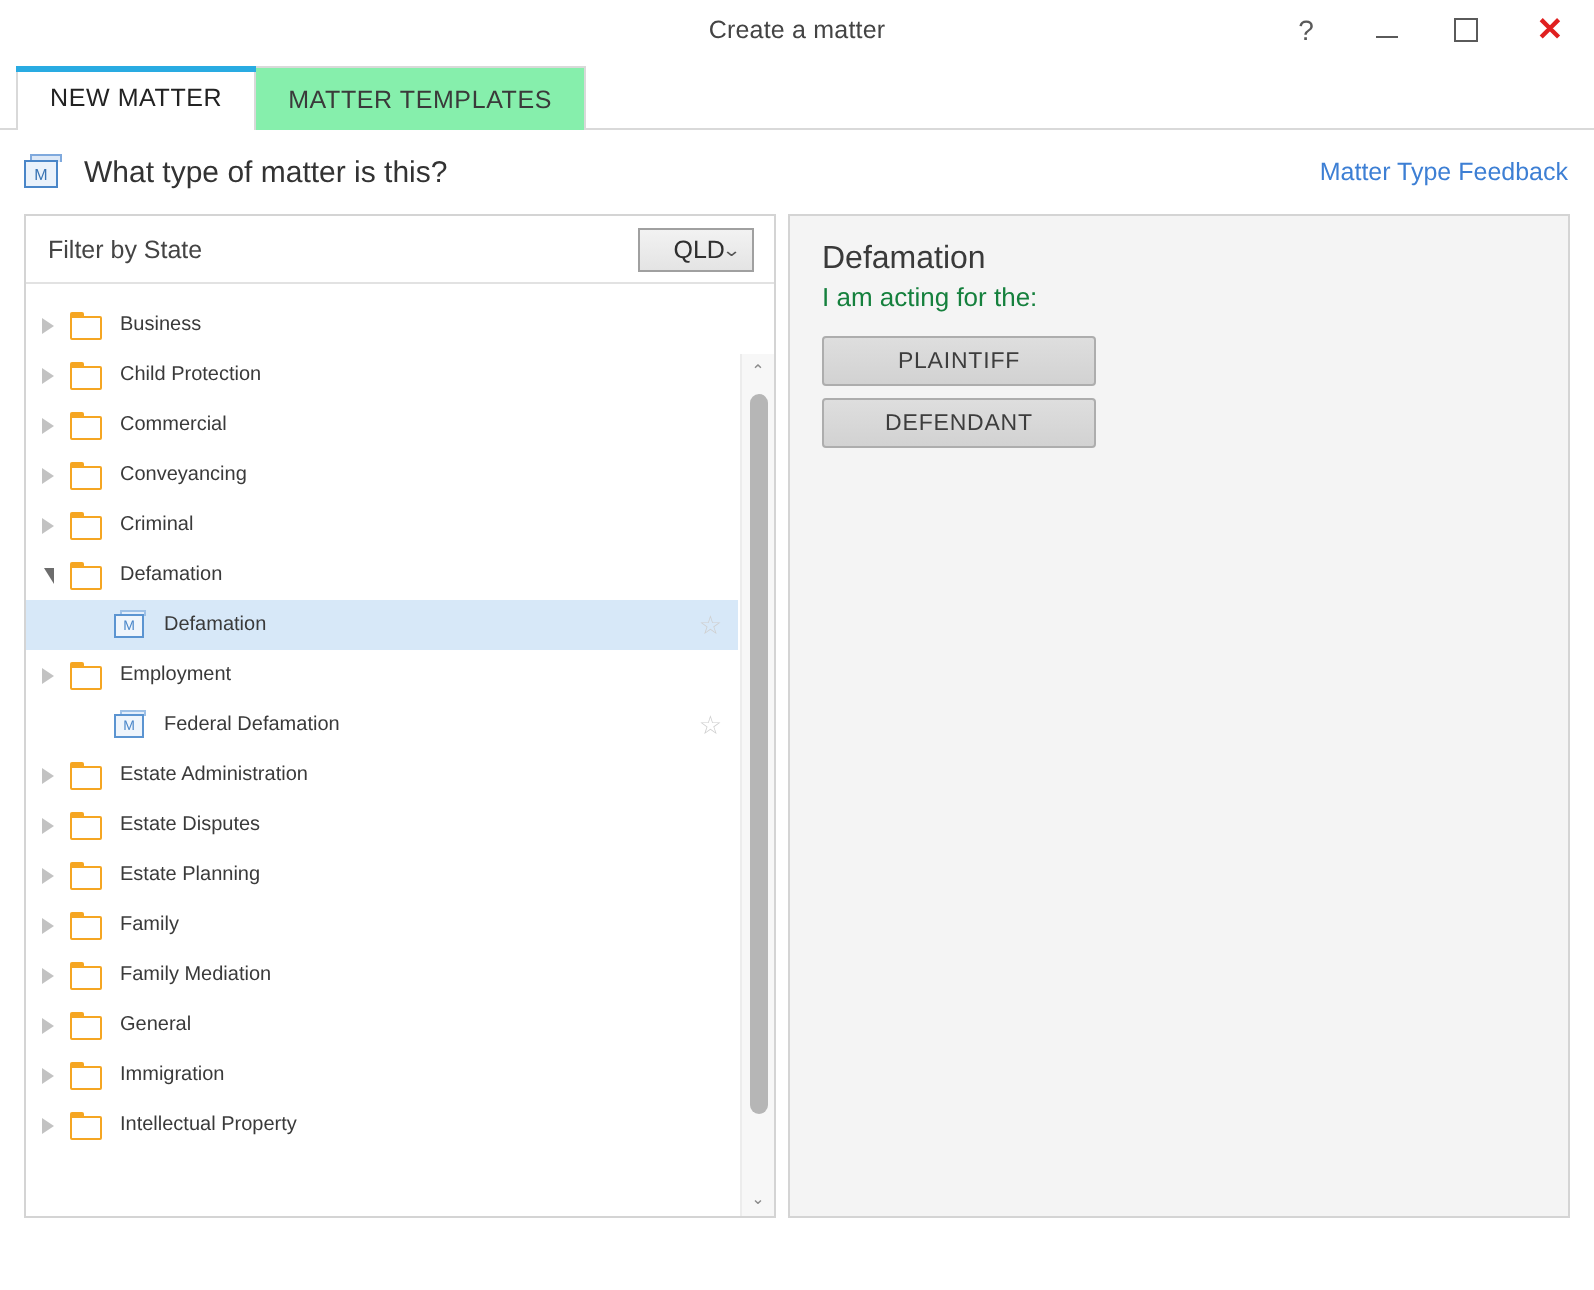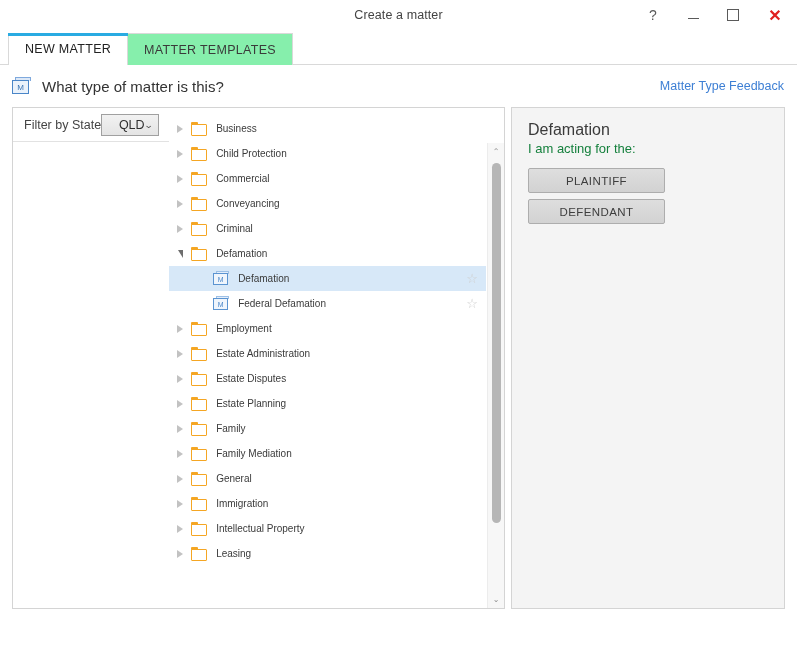--- a/index.html
+++ b/index.html
@@ -184,25 +184,25 @@
 
   
   .content {
     display: flex;
     padding: 0 12px 12px 12px;
     height: 514px;
   }
 
   
   .left-panel {
-    width: 493px;
+    width: 376px;
     border: 1px solid #d4d4d4;
     background: #ffffff;
     display: flex;
-    flex-direction: row;
+    flex-direction: column;
     position: relative;
   }
   .filter-row {
     height: 34px;
     border-bottom: 1px solid #e2e2e2;
     display: flex;
     align-items: center;
     padding: 0 10px 0 11px;
     flex: none;
   }
@@ -512,48 +512,48 @@
             <span class="expander"></span>
             <span class="icon-matter-sm">
               <span class="back2"></span>
               <span class="body2"></span>
               <span class="m2">M</span>
             </span>
             <span class="tree-label">Defamation</span>
             <span class="star">☆</span>
           </div>
           <div class="tree-row">
+            <span class="expander">
+              <span class="tri-collapsed"></span>
+            </span>
+            <span class="icon-folder">
+              <span class="tab-top"></span>
+              <span class="fbody"></span>
+            </span>
+            <span class="tree-label">Employment</span>
+          </div>
+          <div class="tree-row">
             <span class="indent"></span>
             <span class="expander"></span>
             <span class="icon-matter-sm">
               <span class="back2"></span>
               <span class="body2"></span>
               <span class="m2">M</span>
             </span>
             <span class="tree-label">Federal Defamation</span>
             <span class="star">☆</span>
           </div>
           <div class="tree-row">
             <span class="expander">
               <span class="tri-collapsed"></span>
             </span>
             <span class="icon-folder">
               <span class="tab-top"></span>
               <span class="fbody"></span>
             </span>
-            <span class="tree-label">Employment</span>
-          </div>
-          <div class="tree-row">
-            <span class="expander">
-              <span class="tri-collapsed"></span>
-            </span>
-            <span class="icon-folder">
-              <span class="tab-top"></span>
-              <span class="fbody"></span>
-            </span>
             <span class="tree-label">Estate Administration</span>
           </div>
           <div class="tree-row">
             <span class="expander">
               <span class="tri-collapsed"></span>
             </span>
             <span class="icon-folder">
               <span class="tab-top"></span>
               <span class="fbody"></span>
             </span>
@@ -611,30 +611,20 @@
           </div>
           <div class="tree-row">
             <span class="expander">
               <span class="tri-collapsed"></span>
             </span>
             <span class="icon-folder">
               <span class="tab-top"></span>
               <span class="fbody"></span>
             </span>
             <span class="tree-label">Intellectual Property</span>
-          </div>
-          <div class="tree-row">
-            <span class="expander">
-              <span class="tri-collapsed"></span>
-            </span>
-            <span class="icon-folder">
-              <span class="tab-top"></span>
-              <span class="fbody"></span>
-            </span>
-            <span class="tree-label">Leasing</span>
           </div>
         </div>
 
       <div class="scrollbar">
         <div class="sb-btn">⌃</div>
         <div class="sb-thumb"></div>
         <div class="sb-btn down">⌄</div>
       </div>
     </div>
   </div>

